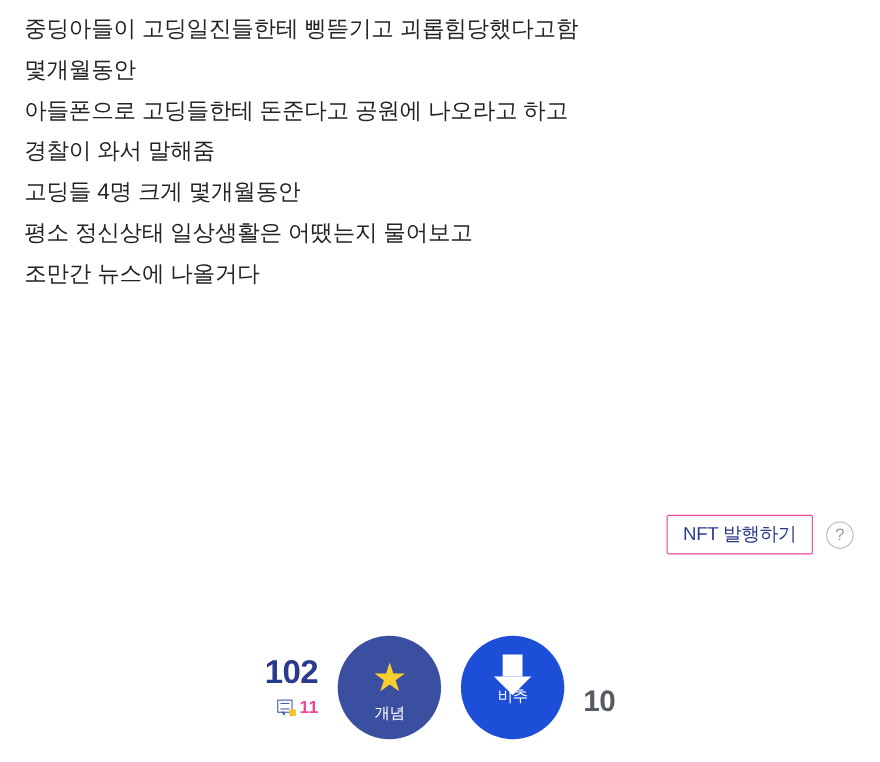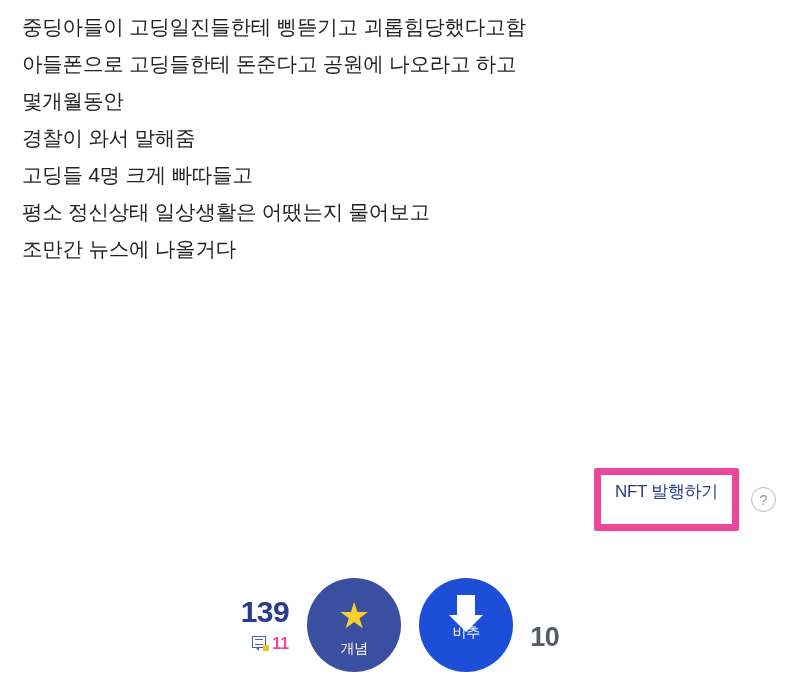--- a/index.html
+++ b/index.html
@@ -37,25 +37,25 @@
   
   .nft-row {
     position: absolute;
     right: 24px;
     top: 468px;
     display: flex;
     align-items: center;
     gap: 12px;
   }
   .nft-button {
-    border: 7px solid #ec4899;
+    border: 1px solid #ec4899;
     color: #2a3a8c;
     background: #ffffff;
     font-size: 17px;
-    padding: 8px 14px 24px 14px;
+    padding: 8px 14px 9px 14px;
     border-radius: 2px;
     letter-spacing: -0.3px;
     line-height: 1;
     white-space: nowrap;
   }
   .help-icon {
     width: 25px;
     height: 25px;
     border-radius: 50%;
     border: 1.5px solid #b9b9b9;
@@ -218,37 +218,37 @@
     margin-top: 24px;
   }
 </style>
 </head>
 <body>
 
 <div class="page">
 
   <div class="post-body">
     <div class="post-line">중딩아들이 고딩일진들한테 삥뜯기고 괴롭힘당했다고함</div>
+    <div class="post-line">몇개월동안</div>
     <div class="post-line">아들폰으로 고딩들한테 돈준다고 공원에 나오라고 하고</div>
-    <div class="post-line">몇개월동안</div>
     <div class="post-line">경찰이 와서 말해줌</div>
-    <div class="post-line">고딩들 4명 크게 빠따들고</div>
+    <div class="post-line">고딩들 4명 크게 몇개월동안</div>
     <div class="post-line">평소 정신상태 일상생활은 어땠는지 물어보고</div>
     <div class="post-line">조만간 뉴스에 나올거다</div>
   </div>
 
   <div class="nft-row">
     <div class="nft-button">NFT 발행하기</div>
     <div class="help-icon">?</div>
   </div>
 
   <div class="vote-area">
 
     <div class="up-count-wrap">
-      <div class="up-count">139</div>
+      <div class="up-count">102</div>
       <div class="comment-wrap">
         <span class="comment-icon">
           <span class="bubble"></span>
           <span class="lines"></span>
           <span class="badge"></span>
         </span>
         <span class="comment-count">11</span>
       </div>
     </div>
 

